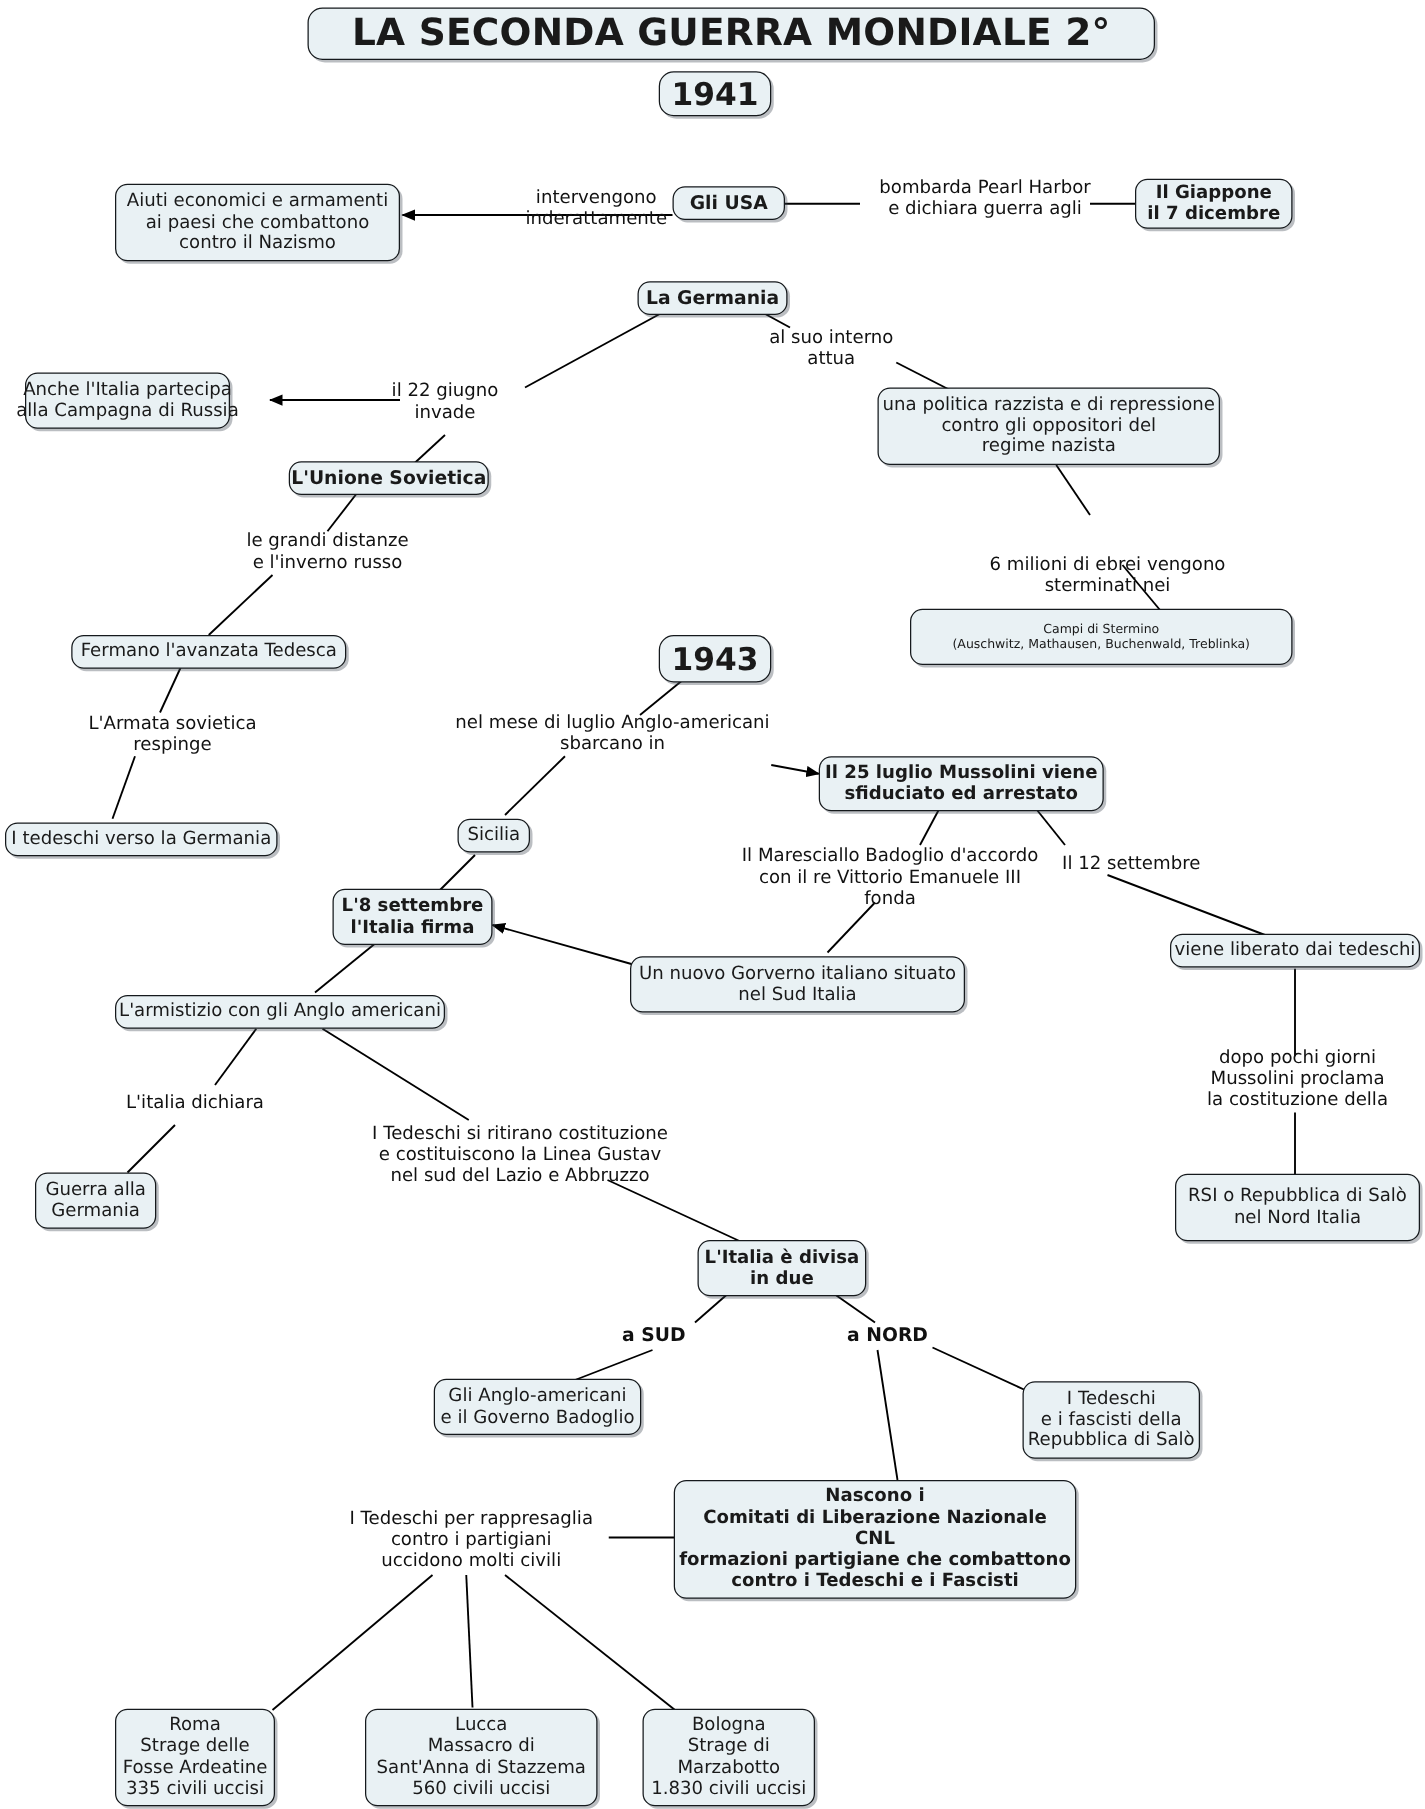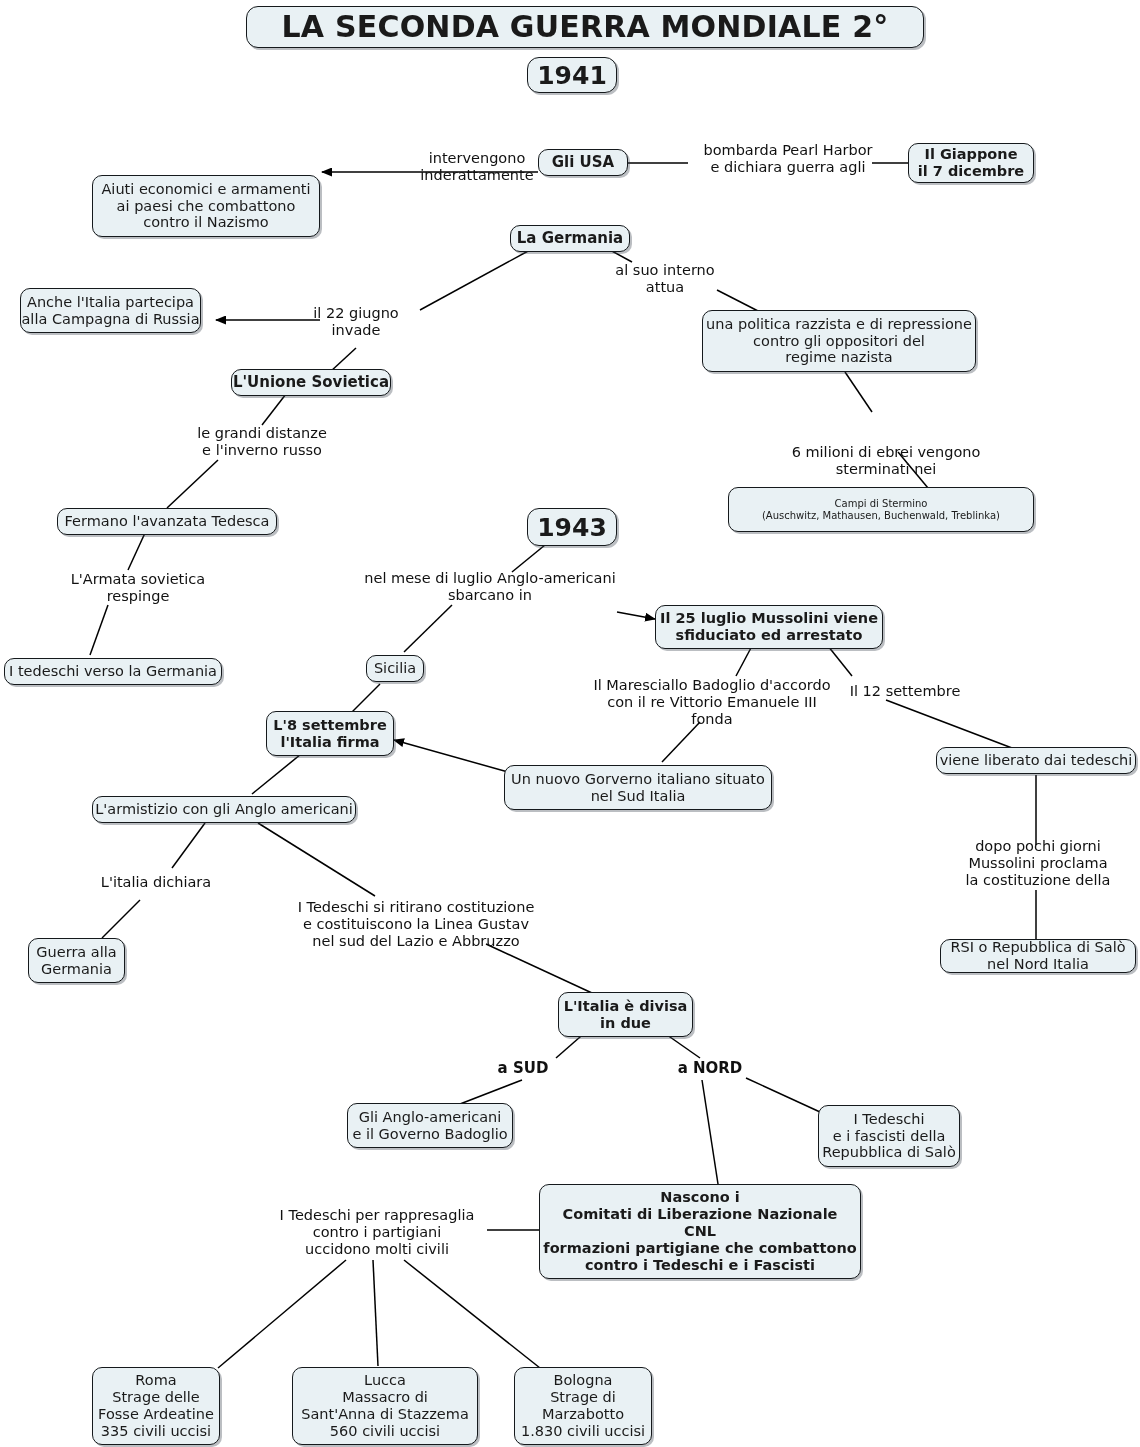--- a/index.html
+++ b/index.html
@@ -111,32 +111,32 @@
       <line x1="404" y1="1260" x2="540" y2="1368"></line>
     </g>
   </svg>
 
   <div class="node title-node shadow" style="left:246px;top:6px;width:678px;height:42px;">LA SECONDA GUERRA MONDIALE 2°</div>
 
   <div class="node year-node shadow" style="left:527px;top:57px;width:90px;height:36px;">1941</div>
 
   <div class="node year-node shadow" style="left:527px;top:508px;width:90px;height:38px;">1943</div>
 
-  <div class="node shadow" style="left:92px;top:147px;width:228px;height:62px;font-size:14.5px;margin-top:28px;">Aiuti economici e armamenti
+  <div class="node shadow" style="left:92px;top:147px;width:228px;height:62px;font-size:14.5px;">Aiuti economici e armamenti
 ai paesi che combattono
 contro il Nazismo</div>
 
   <div class="node bold shadow" style="left:538px;top:149px;width:90px;height:27px;font-size:15px;">Gli USA</div>
 
   <div class="node bold shadow" style="left:908px;top:143px;width:126px;height:40px;font-size:14.5px;">Il Giappone
 il 7 dicembre</div>
 
   <div class="node bold shadow" style="left:510px;top:225px;width:120px;height:27px;font-size:15px;">La Germania</div>
 
-  <div class="node shadow" style="left:20px;top:288px;width:181px;height:45px;font-size:14.5px;">Anche l'Italia partecipa
+  <div class="node shadow" style="left:20px;top:298px;width:164px;height:45px;font-size:14.5px;">Anche l'Italia partecipa
 alla Campagna di Russia</div>
 
   <div class="node bold shadow" style="left:231px;top:369px;width:160px;height:27px;font-size:15px;">L'Unione Sovietica</div>
 
   <div class="node shadow" style="left:702px;top:310px;width:274px;height:62px;font-size:14.5px;">una politica razzista e di repressione
 contro gli oppositori del
 regime nazista</div>
 
   <div class="node shadow" style="left:728px;top:487px;width:306px;height:45px;font-size:10px;">Campi di Stermino
 (Auschwitz, Mathausen, Buchenwald, Treblinka)</div>
@@ -156,21 +156,21 @@
   <div class="node shadow" style="left:504px;top:765px;width:268px;height:45px;font-size:14.5px;">Un nuovo Gorverno italiano situato
 nel Sud Italia</div>
 
   <div class="node shadow" style="left:936px;top:747px;width:200px;height:27px;font-size:14.5px;">viene liberato dai tedeschi</div>
 
   <div class="node shadow" style="left:92px;top:796px;width:264px;height:27px;font-size:14.5px;">L'armistizio con gli Anglo americani</div>
 
   <div class="node shadow" style="left:28px;top:938px;width:97px;height:45px;font-size:14.5px;">Guerra alla
 Germania</div>
 
-  <div class="node shadow" style="left:940px;top:939px;width:196px;height:34px;font-size:14.5px;">RSI o Repubblica di Salò
+  <div class="node shadow" style="left:940px;top:939px;width:196px;height:54px;font-size:14.5px;">RSI o Repubblica di Salò
 nel Nord Italia</div>
 
   <div class="node bold shadow" style="left:558px;top:992px;width:135px;height:45px;font-size:14.5px;">L'Italia è divisa
 in due</div>
 
   <div class="node shadow" style="left:347px;top:1103px;width:166px;height:45px;font-size:14.5px;">Gli Anglo-americani
 e il Governo Badoglio</div>
 
   <div class="node shadow" style="left:818px;top:1105px;width:142px;height:62px;font-size:14.5px;">I Tedeschi
 e i fascisti della

